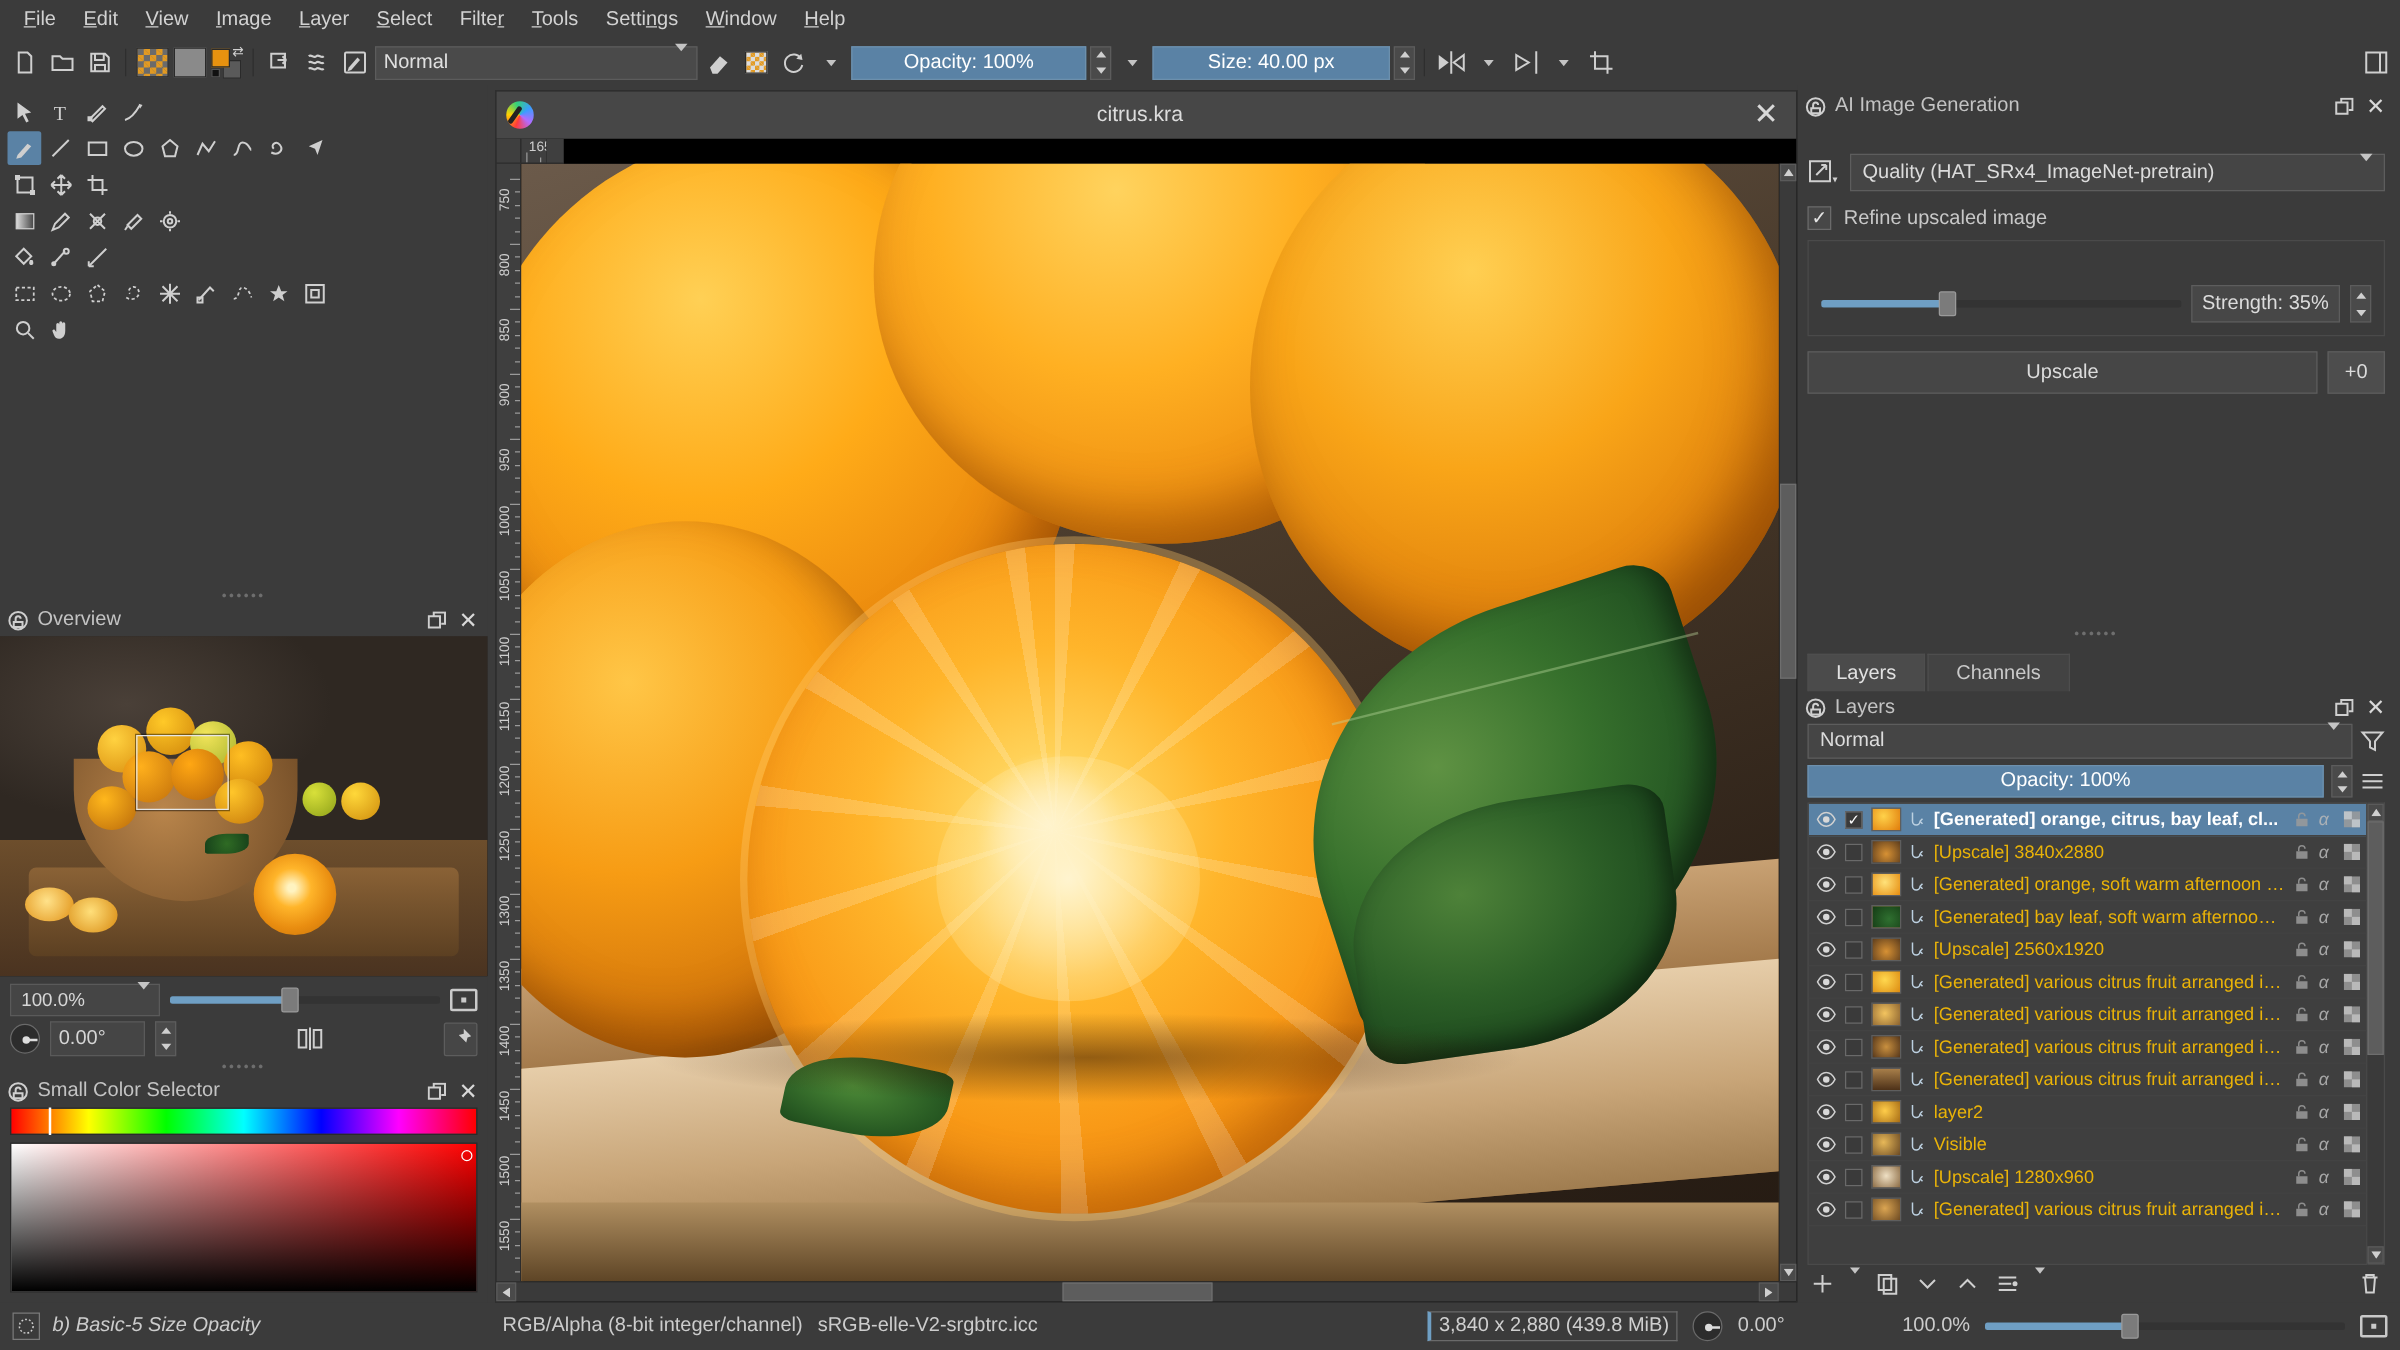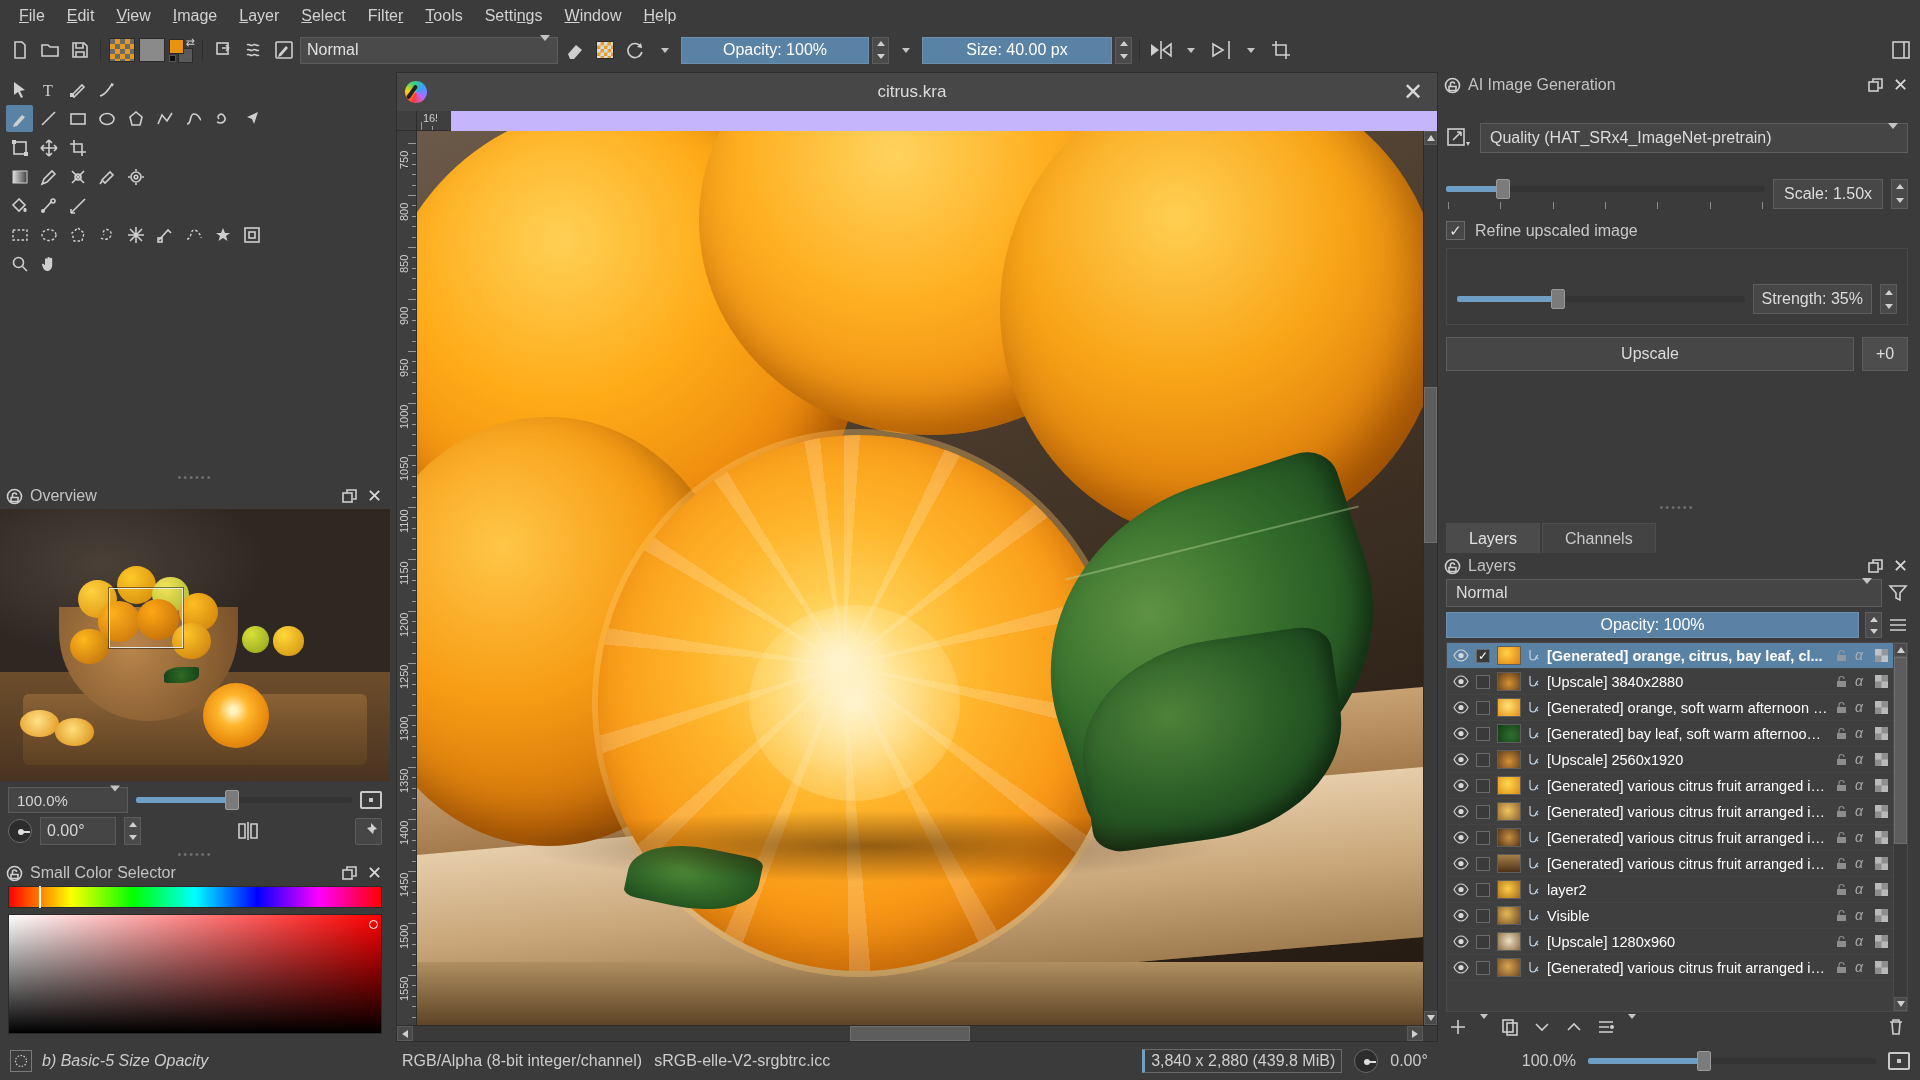--- a/index.html
+++ b/index.html
@@ -79,21 +79,21 @@
   .colorselector { padding: 0 8px 8px 8px; }
   .hue-strip { height: 22px; width: 100%; border: 1px solid #2a2a2a;
     background: linear-gradient(to right,#ff0000,#ffff00,#00ff00,#00ffff,#0000ff,#ff00ff,#ff0000); position: relative; }
   .hue-cursor { position: absolute; top: -1px; bottom: -1px; width: 2px; background: #fff; }
   .sv-box { height: 120px; width: 100%; margin-top: 6px; border: 1px solid #2a2a2a; position: relative;
     background: linear-gradient(to top, #000, rgba(0,0,0,0)), linear-gradient(to right, #fff, #ff0000); }
   .sv-cursor { position: absolute; width: 9px; height: 9px; border: 1px solid #fff; border-radius: 50%; }
 
   
   .canvasarea { flex: 1 1 auto; min-width: 0; display: flex; flex-direction: column; background: #3b3b3b; padding: 4px 0 0 6px; }
-  .subwin { flex: 1; display: flex; flex-direction: column; border: 1px solid #2e2e2e; background: #c4b5fd; min-height: 0; }
+  .subwin { flex: 1; display: flex; flex-direction: column; border: 1px solid #2e2e2e; background: #000000; min-height: 0; }
   .subwin-title { height: 38px; display: flex; align-items: center; background: #474747; padding: 0 8px; gap: 8px; }
   .subwin-title .ttl { flex: 1; text-align: center; font-size: 17px; color: #dcdcdc; }
   .kicon { width: 22px; height: 22px; border-radius: 50%;
     background: conic-gradient(from 200deg, #ff3b3b, #ffd200, #33d17a, #3b9dff, #b36bff, #ff3b3b);
     position: relative; }
   .kicon::after { content:''; position:absolute; left:5px; top:3px; width:4px; height:16px; background:#222;
      transform: rotate(35deg); border-radius:2px; }
   .closeX { font-size: 24px; color: #d8d8d8; line-height: 20px; padding: 0 6px; }
 
   .rulers { display: flex; flex-direction: column; flex: 1; min-height: 0; }
@@ -140,21 +140,21 @@
   .tab.active { background: #4b4b4b; color: #e2e2e2; }
 
   .layerslist { background: #3f3f3f; border: 1px solid #4a4a4a; flex: 1; overflow: hidden; }
   .lrow { display: flex; align-items: center; height: 26px; gap: 7px; padding: 0 5px; border-bottom: 1px solid #434343; }
   .lrow.sel { background: #5a82a5; }
   .lrow.sel .lname { color: #ffffff; font-weight: bold; }
   .eye { width: 17px; display: flex; align-items: center; justify-content: center; }
   .lchk { width: 14px; height: 14px; background: #3a3a3a; border: 1px solid #6a6a6a; display:flex;align-items:center;justify-content:center;
           font-size: 12px; color: #fff; line-height: 12px; }
   .thumb { width: 24px; height: 19px; border: 1px solid #5e5e5e; overflow:hidden; position: relative; flex: 0 0 24px; }
-  .lname { flex: 1; font-size: 14.5px; color: #ffffff; white-space: nowrap; overflow: hidden; text-overflow: ellipsis; }
+  .lname { flex: 1; font-size: 14.5px; color: #eab308; white-space: nowrap; overflow: hidden; text-overflow: ellipsis; }
   .lprops { display: flex; gap: 7px; align-items: center; opacity: .85; }
   .propicon { width: 13px; height: 13px; }
 
   .layerbtns { display: flex; align-items: center; gap: 12px; height: 30px; padding: 0 10px; }
 
   
   .statusbar { height: 38px; flex: 0 0 38px; display: flex; align-items: center; background: #3b3b3b; padding: 0 10px; gap: 12px; }
   .sb-left { width: 380px; display: flex; align-items: center; gap: 10px; font-style: italic; }
   .sb-preset-ico { width: 22px; height: 22px; border: 1px solid #7a7a7a; display:flex;align-items:center;justify-content:center; }
   .sb-text { font-size: 16px; color: #cccccc; }
@@ -906,50 +906,20 @@
                 <path class="ic" d="M7 14l8-8M15 6h-4M15 6v4"></path>
                 <path class="icf" d="M20 16l4 0-2 4z"></path>
               </svg>
             </span>
           <div class="combo">
             <span>Quality (HAT_SRx4_ImageNet-pretrain)</span>
             <span class="caret"><i class="caret-dn"></i></span>
           </div>
         </div>
 
-        <div class="row">
-          <div style="flex:1">
-            <div class="trackwrap" style="height:22px">
-              <div class="track">
-                  <div class="fill" id="scaleFill" style="width:18%"></div>
-                </div>
-              <div class="knob" id="scaleKnob" style="left: calc(18% - 7px);"></div>
-            </div>
-            <div class="ticks">
-                <i></i>
-                <i></i>
-                <i></i>
-                <i></i>
-                <i></i>
-                <i></i>
-                <i></i>
-              </div>
-          </div>
-          <div class="valuebox">
-            <span>Scale: 1.50x</span>
-          </div>
-          <div class="spin" style="height:30px">
-              <div>
-                <i class="ar-up"></i>
-              </div>
-              <div>
-                <i class="ar-dn"></i>
-              </div>
-            </div>
-        </div>
 
 
         <div class="checkrow">
           <span class="chk">✓</span>
           <span style="font-size:16px">Refine upscaled image</span>
         </div>
 
         <div class="groupbox">
 
           <div class="row">

